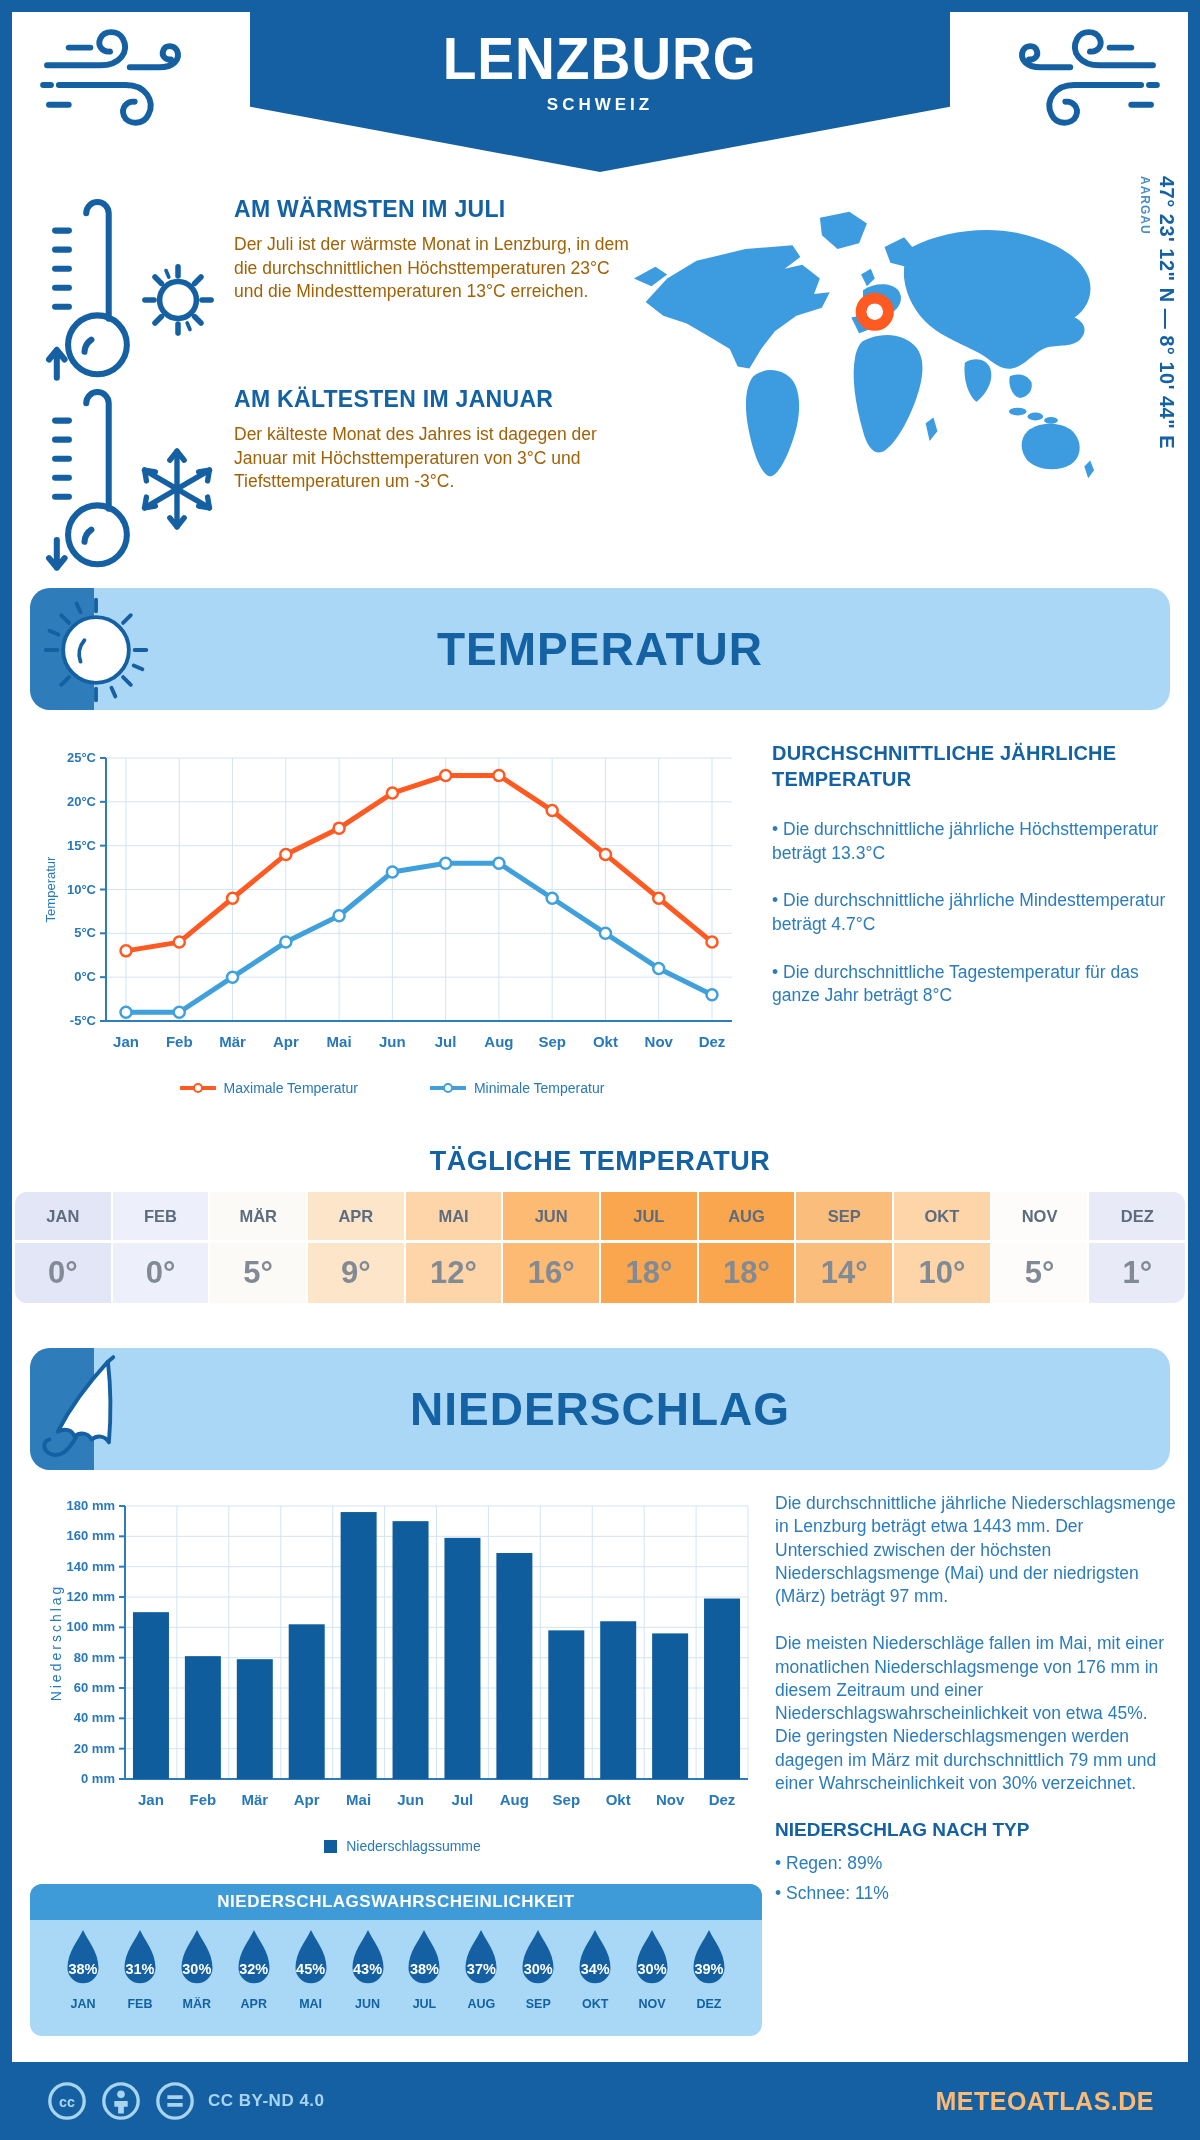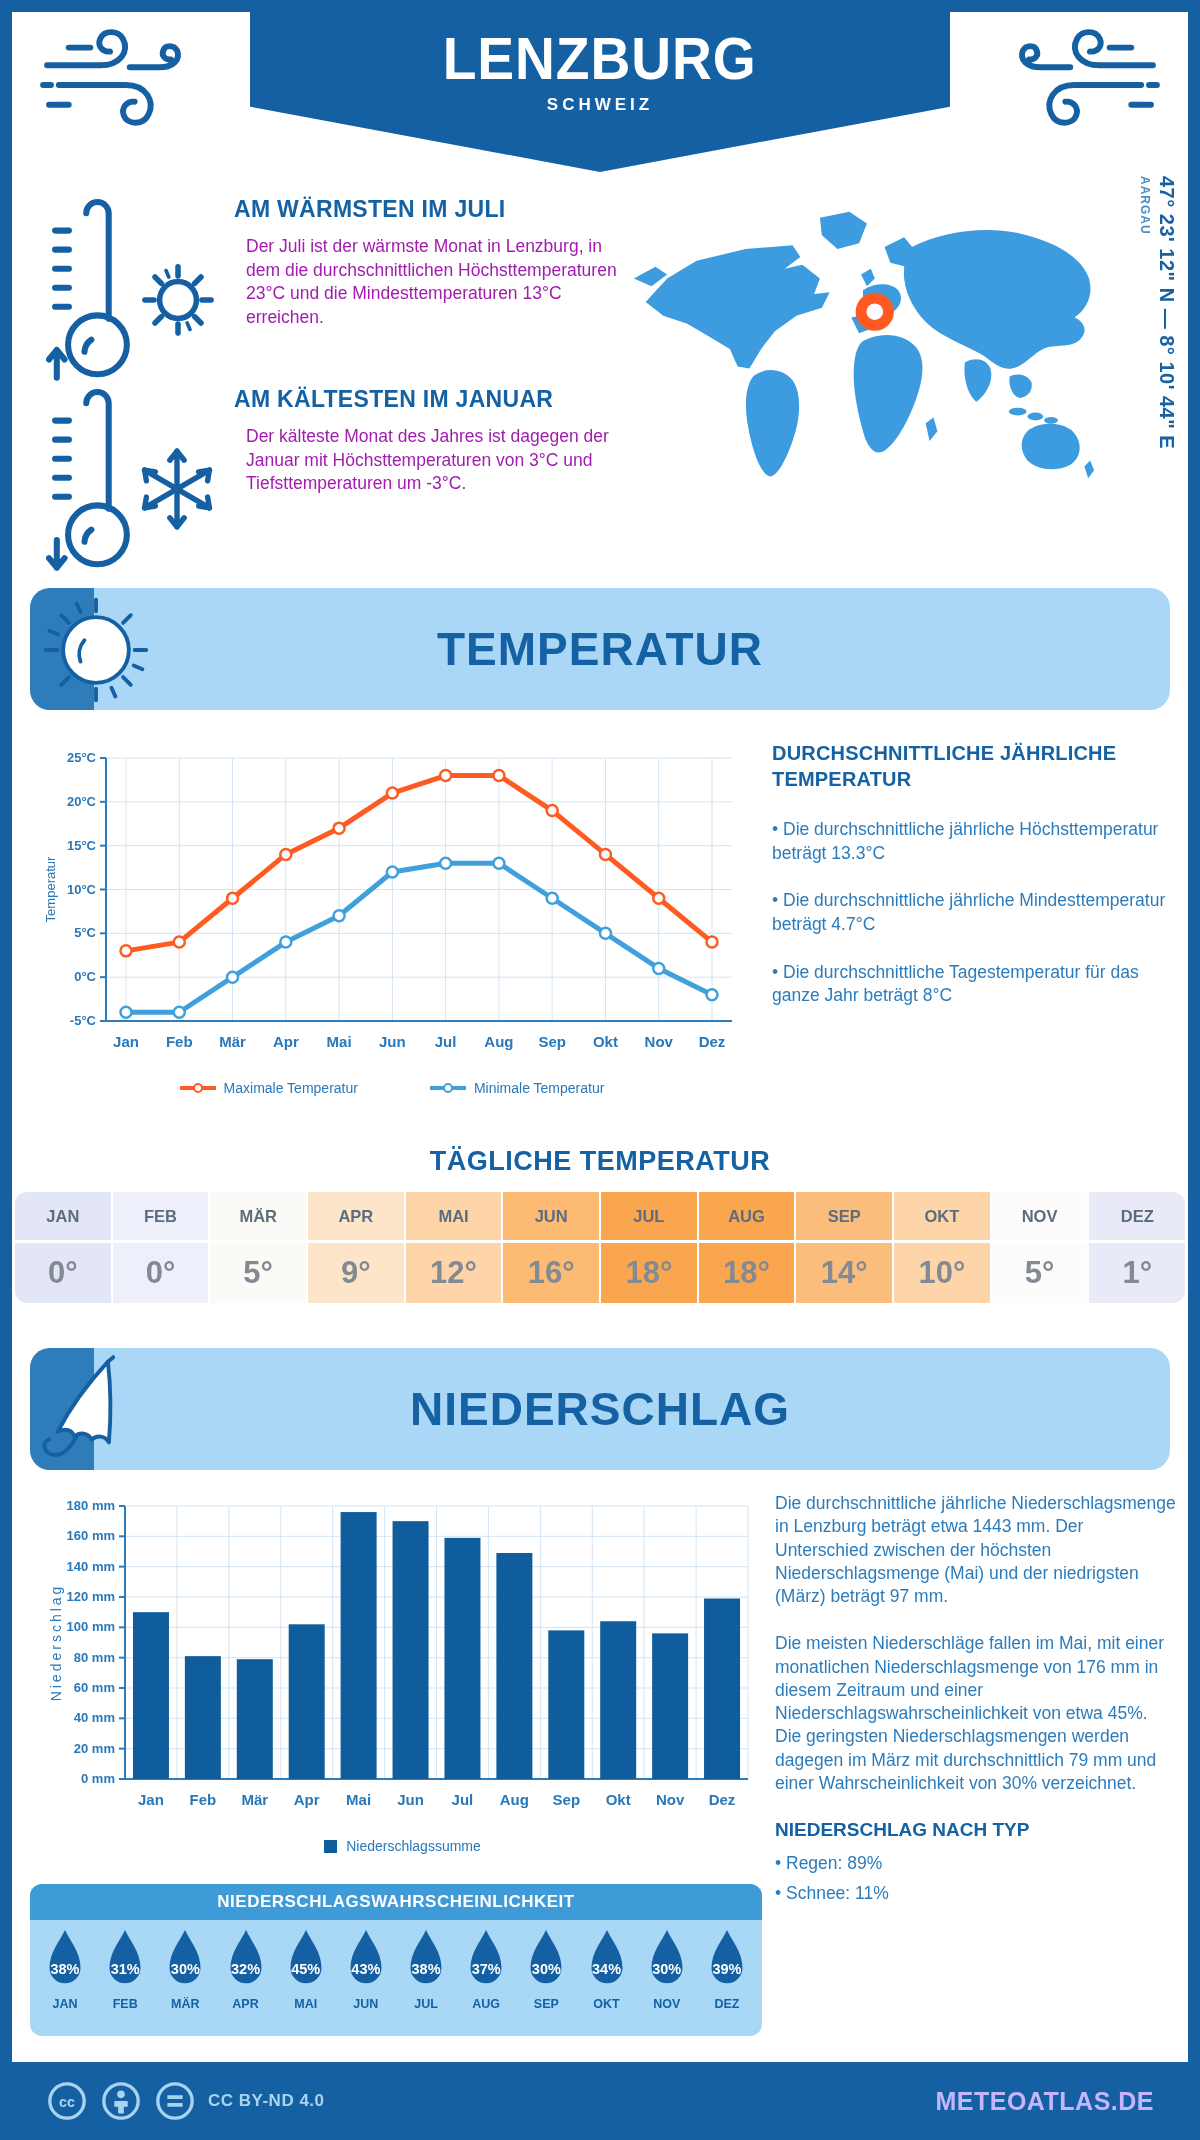--- a/index.html
+++ b/index.html
@@ -16,21 +16,21 @@
   .wind.left{left:30px;}
   .wind.right{right:30px;transform:scaleX(-1);}
 
   
   .hl{position:absolute;left:46px;width:585px;display:flex;}
   .hl.warm{top:196px;}
   .hl.cold{top:386px;}
   .hl-icons{position:relative;width:188px;flex:0 0 188px;}
   .hl-text{flex:1;}
   .hl-text h2{margin:0 0 10px;font-size:23px;font-weight:bold;color:#1461a3;letter-spacing:.3px;}
-  .hl-text p{margin:12px;font-size:17.5px;line-height:1.35;color:#a21caf;max-width:400px;}
+  .hl-text p{margin:0;font-size:17.5px;line-height:1.35;color:#a16207;max-width:400px;}
 
   
   .map{position:absolute;left:628px;top:168px;width:470px;height:356px;}
   .coords{position:absolute;top:176px;right:22px;display:flex;z-index:7;}
   .coord-region{writing-mode:vertical-rl;font-size:12px;font-weight:bold;letter-spacing:1px;color:#4a8ec6;margin-right:3px;}
   .coord-main{writing-mode:vertical-rl;font-size:20px;font-weight:bold;color:#1461a3;letter-spacing:.5px;}
 
   
   .sec{position:absolute;left:30px;width:1140px;height:122px;}
   .sec .sec-bg{position:absolute;inset:0;background:#abd7f7;border-radius:20px;}
@@ -71,31 +71,31 @@
   .ptext{position:absolute;left:775px;top:1492px;width:402px;}
   .ptext p{margin:0 0 24px;font-size:17.5px;line-height:1.33;color:#2b7cbd;}
   .ptext h3{margin:6px 0 12px;font-size:19px;font-weight:bold;color:#1461a3;}
   .ptext ul{margin:0;padding:0;list-style:none;}
   .ptext li{font-size:17.5px;color:#2b7cbd;margin-bottom:9px;}
 
   
   .prob{position:absolute;left:30px;top:1884px;width:732px;height:152px;background:#a9d8f7;border-radius:12px;}
   .prob-head{height:36px;background:#3f9ad8;border-radius:12px 12px 0 0;display:flex;align-items:center;justify-content:center;
              color:#fff;font-weight:bold;font-size:17px;letter-spacing:.5px;margin:0;}
-  .drops{display:flex;justify-content:space-between;padding:8px 8px 0;}
+  .drops{display:flex;justify-content:space-between;padding:8px 26px 0;}
   .drop{width:54px;text-align:center;position:relative;}
   .drop .pct{position:absolute;left:0;top:33px;width:100%;color:#fff;font-weight:bold;font-size:14.5px;}
   .drop .mon{display:block;margin-top:1px;font-weight:bold;font-size:12.5px;color:#1461a3;}
 
   
   .footer{position:absolute;left:0;right:0;bottom:0;height:78px;background:#1460a2;z-index:10;
           display:flex;align-items:center;justify-content:space-between;padding:0 46px;box-sizing:border-box;}
   .lic{display:flex;align-items:center;gap:12px;}
   .lic-label{font-size:17px;font-weight:bold;color:#a8d4f0;letter-spacing:.5px;margin-left:0;}
-  .site{font-size:25px;font-weight:bold;color:#c4b5fd;letter-spacing:.5px;}
+  .site{font-size:25px;font-weight:bold;color:#fdba74;letter-spacing:.5px;}
 </style>
 </head>
 <body>
 
 <div class="page">
   <div class="frame"></div>
 
   <svg class="wind left" viewBox="0 0 160 130" fill="none" stroke="#1460a2" stroke-width="6" stroke-linecap="round">
     <path d="M12 44 H66 C86 44 96 30 89 17 C84 8 70 8 66 17 C63 24 68 31 76 30"></path>
     <path d="M34 26 H56"></path>

